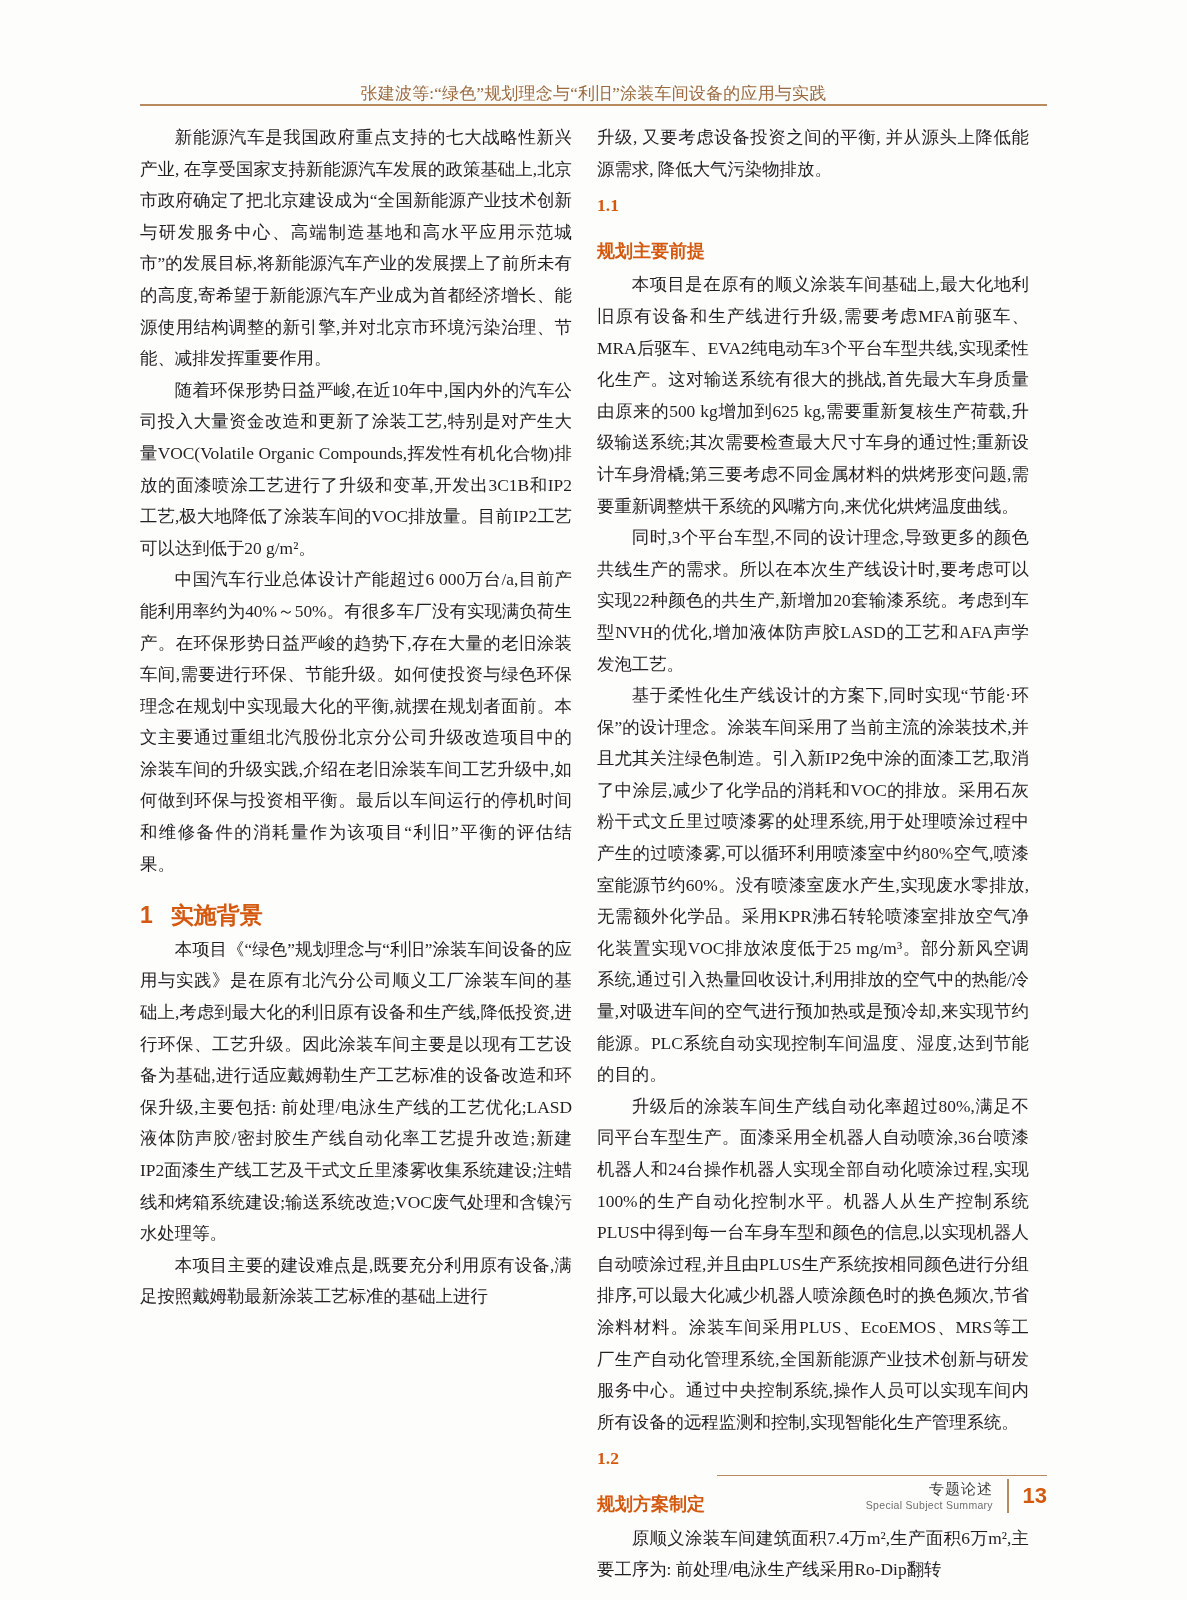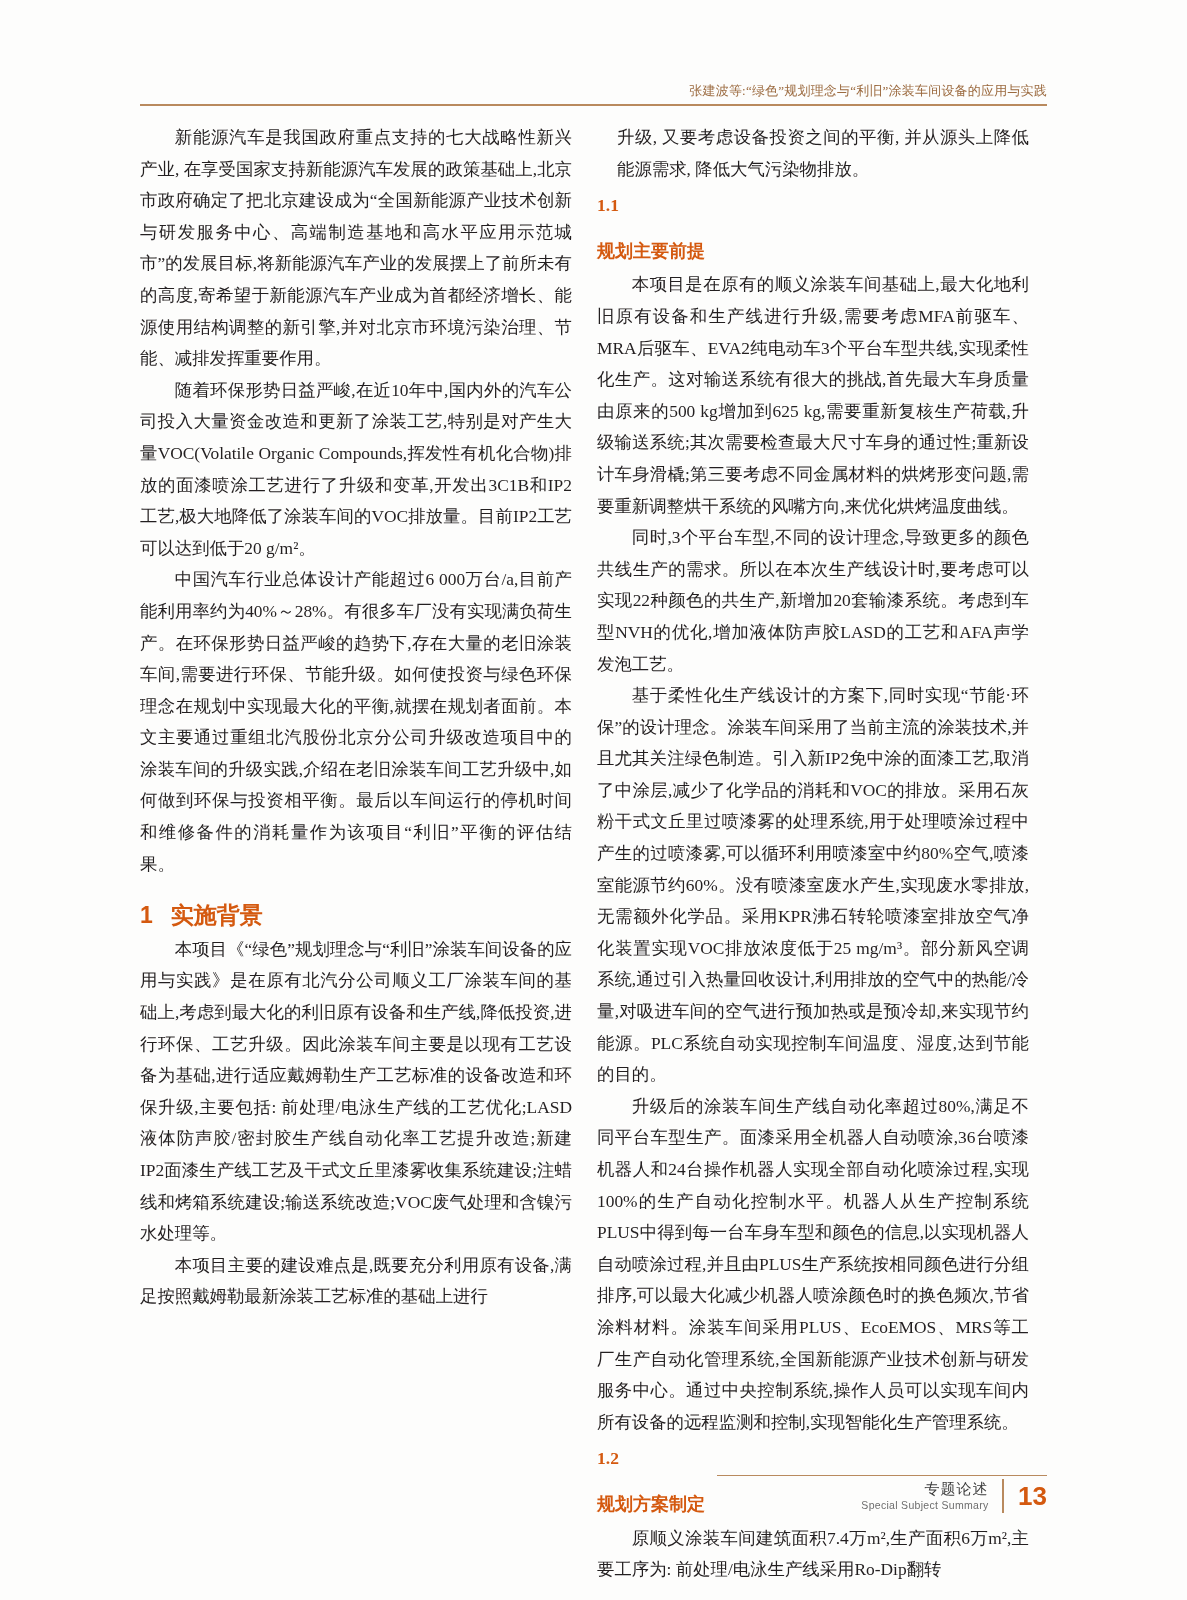--- a/index.html
+++ b/index.html
@@ -18,22 +18,22 @@
     margin: 0 auto;
     background: #fdfdfc;
     overflow: hidden;
   }
   
   .header {
     position: absolute;
     top: 82px;
     left: 140px;
     width: 907px;
-    text-align: right;
-    font-size: 13px;
+    text-align: center;
+    font-size: 17px;
     color: #9b6a3f;
     letter-spacing: 0.2px;
     font-family: "Liberation Serif", "DejaVu Serif", serif;
   }
   .header-rule {
     position: absolute;
     top: 104px;
     left: 140px;
     width: 907px;
     height: 1.6px;
@@ -55,21 +55,20 @@
     line-height: 31.6px;
     text-align: justify;
     text-justify: inter-ideograph;
   }
   .col p {
     margin: 0;
     text-indent: 2em;
   }
   .col p.noindent {
     text-indent: 0;
-    margin-left: 20px;
   }
   
   .h1 {
     display: flex;
     align-items: baseline;
     gap: 18px;
     margin: 20px 0 2px 0;
     color: #d4590f;
     font-weight: bold;
     font-size: 23px;
@@ -131,40 +130,40 @@
     color: #6d6d6d;
     font-family: Liberation Sans, sans-serif;
     letter-spacing: 0.3px;
   }
   .footer-bar {
     width: 1.6px;
     height: 34px;
     background: #b98a5e;
   }
   .page-num {
-    font-size: 26px;
+    font-size: 22px;
     color: #d4590f;
     font-family: "Liberation Sans", sans-serif;
     font-weight: bold;
   }
 </style>
 </head>
 <body>
 
 <div class="page">
 
   <div class="header">张建波等:“绿色”规划理念与“利旧”涂装车间设备的应用与实践</div>
   <div class="header-rule"></div>
 
   <div class="columns">
 
     <div class="col">
       <p>新能源汽车是我国政府重点支持的七大战略性新兴产业, 在享受国家支持新能源汽车发展的政策基础上,北京市政府确定了把北京建设成为“全国新能源产业技术创新与研发服务中心、高端制造基地和高水平应用示范城市”的发展目标,将新能源汽车产业的发展摆上了前所未有的高度,寄希望于新能源汽车产业成为首都经济增长、能源使用结构调整的新引擎,并对北京市环境污染治理、节能、减排发挥重要作用。</p>
       <p>随着环保形势日益严峻,在近10年中,国内外的汽车公司投入大量资金改造和更新了涂装工艺,特别是对产生大量VOC(Volatile Organic Compounds,挥发性有机化合物)排放的面漆喷涂工艺进行了升级和变革,开发出3C1B和IP2工艺,极大地降低了涂装车间的VOC排放量。目前IP2工艺可以达到低于20 g/m²。</p>
-      <p>中国汽车行业总体设计产能超过6 000万台/a,目前产能利用率约为40%～28%。有很多车厂没有实现满负荷生产。在环保形势日益严峻的趋势下,存在大量的老旧涂装车间,需要进行环保、节能升级。如何使投资与绿色环保理念在规划中实现最大化的平衡,就摆在规划者面前。本文主要通过重组北汽股份北京分公司升级改造项目中的涂装车间的升级实践,介绍在老旧涂装车间工艺升级中,如何做到环保与投资相平衡。最后以车间运行的停机时间和维修备件的消耗量作为该项目“利旧”平衡的评估结果。</p>
+      <p>中国汽车行业总体设计产能超过6 000万台/a,目前产能利用率约为40%～50%。有很多车厂没有实现满负荷生产。在环保形势日益严峻的趋势下,存在大量的老旧涂装车间,需要进行环保、节能升级。如何使投资与绿色环保理念在规划中实现最大化的平衡,就摆在规划者面前。本文主要通过重组北汽股份北京分公司升级改造项目中的涂装车间的升级实践,介绍在老旧涂装车间工艺升级中,如何做到环保与投资相平衡。最后以车间运行的停机时间和维修备件的消耗量作为该项目“利旧”平衡的评估结果。</p>
 
       <div class="h1">
         <span class="num">1</span>
         <span class="title">实施背景</span>
       </div>
 
       <p>本项目《“绿色”规划理念与“利旧”涂装车间设备的应用与实践》是在原有北汽分公司顺义工厂涂装车间的基础上,考虑到最大化的利旧原有设备和生产线,降低投资,进行环保、工艺升级。因此涂装车间主要是以现有工艺设备为基础,进行适应戴姆勒生产工艺标准的设备改造和环保升级,主要包括: 前处理/电泳生产线的工艺优化;LASD液体防声胶/密封胶生产线自动化率工艺提升改造;新建IP2面漆生产线工艺及干式文丘里漆雾收集系统建设;注蜡线和烤箱系统建设;输送系统改造;VOC废气处理和含镍污水处理等。</p>
       <p>本项目主要的建设难点是,既要充分利用原有设备,满足按照戴姆勒最新涂装工艺标准的基础上进行</p>
     </div>
 

